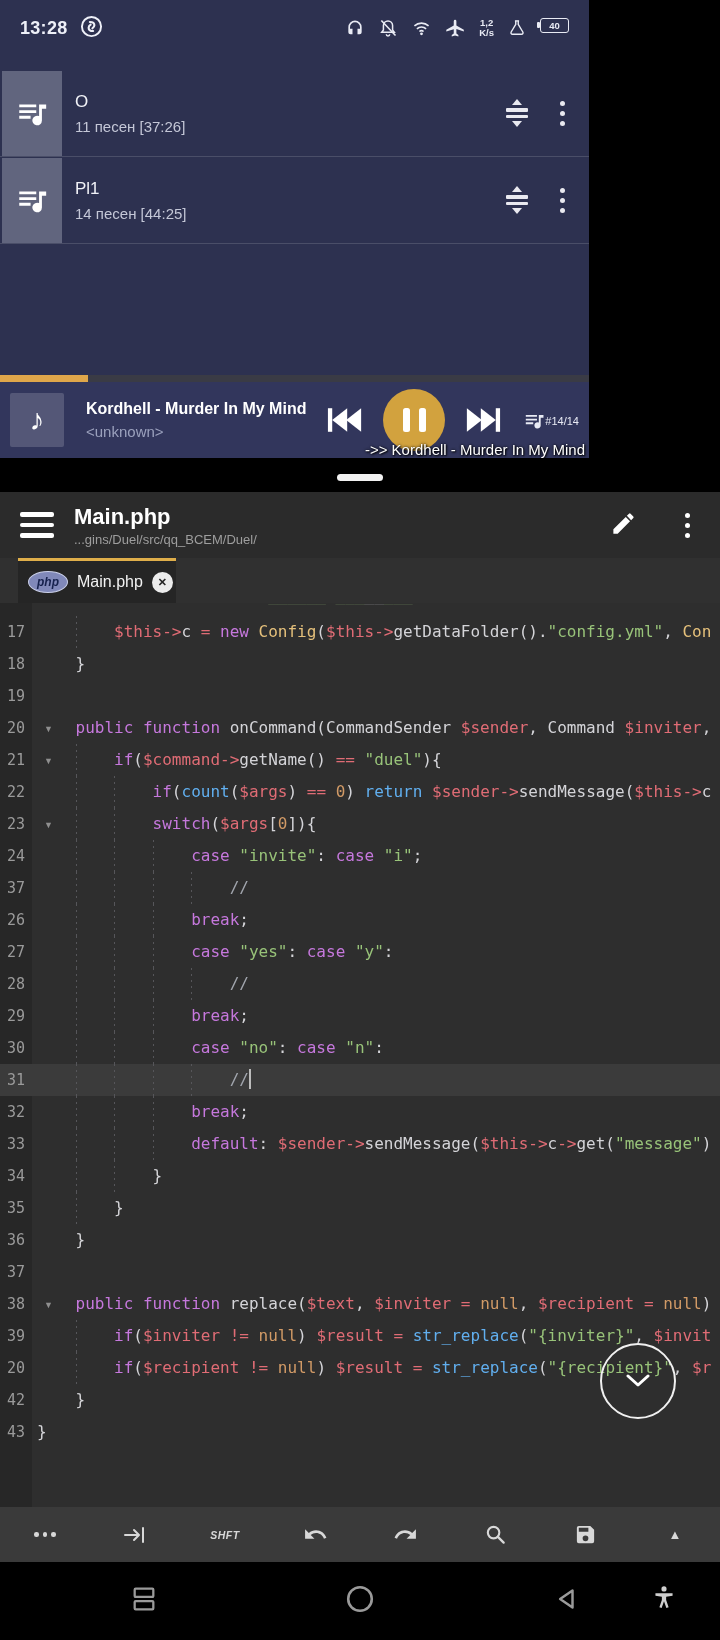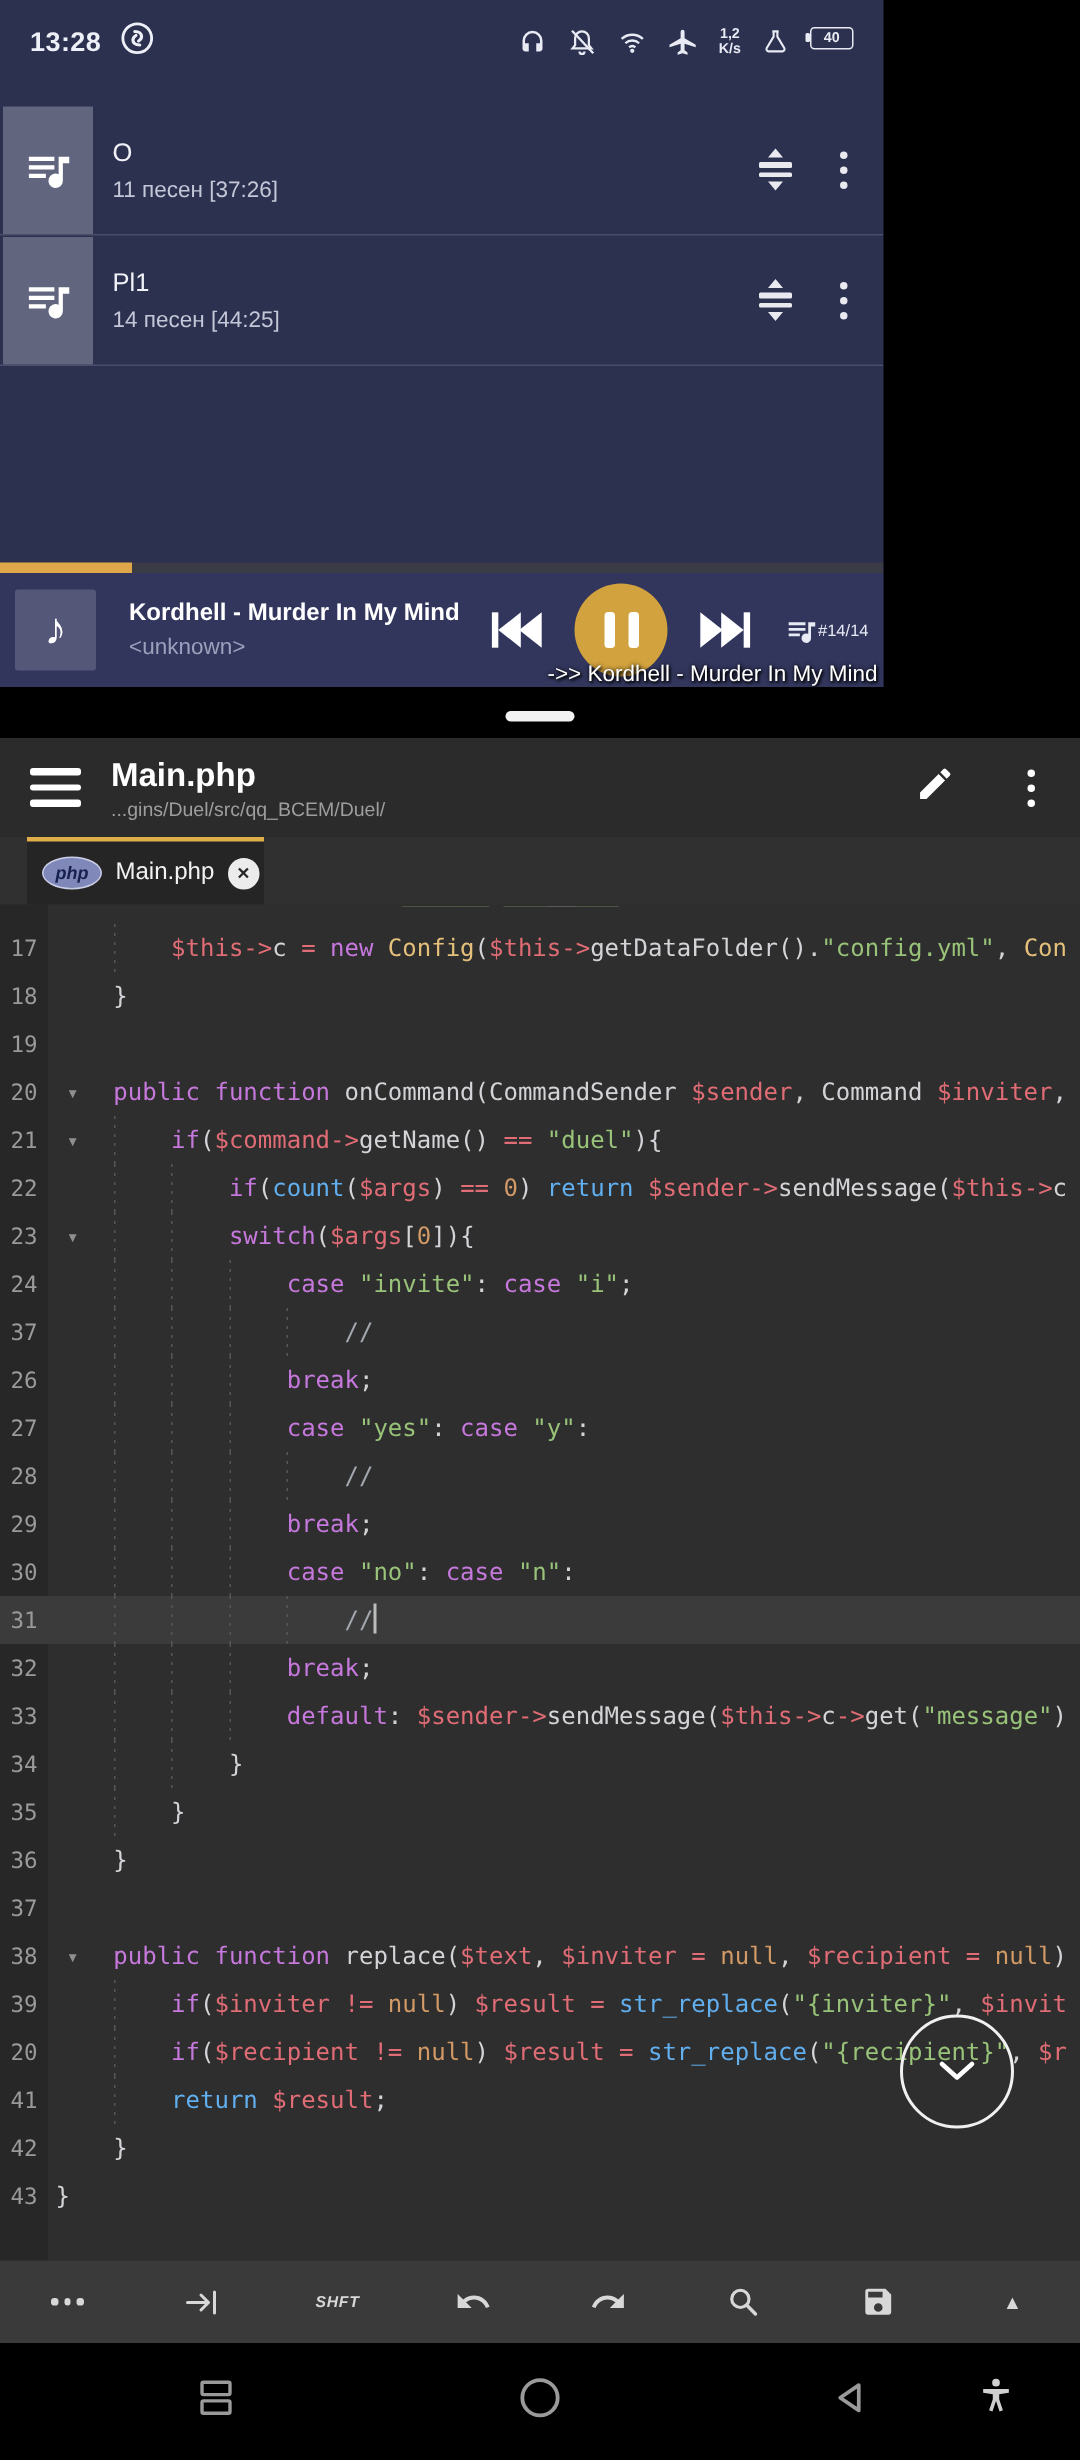--- a/index.html
+++ b/index.html
@@ -396,24 +396,20 @@
           <span class="fold">▼</span>
           <span class="src"><span class="srcin">    <span class="tk-k">public function </span><span class="tk-t">replace(</span><span class="tk-v">$text</span><span class="tk-t">, </span><span class="tk-v">$inviter </span><span class="tk-o">= </span><span class="tk-n">null</span><span class="tk-t">, </span><span class="tk-v">$recipient </span><span class="tk-o">= </span><span class="tk-n">null</span><span class="tk-t">)</span></span></span>
         </div>
         <div class="cl">
           <span class="gut">39</span>
           <span class="src" style="background-image: repeating-linear-gradient(rgb(86, 86, 90) 0px, rgb(86, 86, 90) 2px, transparent 2px, transparent 6px); background-position: calc(4ch + 5px) 0px;"><span class="srcin">        <span class="tk-k">if</span><span class="tk-t">(</span><span class="tk-v">$inviter </span><span class="tk-o">!= </span><span class="tk-n">null</span><span class="tk-t">) </span><span class="tk-v">$result </span><span class="tk-o">= </span><span class="tk-f">str_replace</span><span class="tk-t">(</span><span class="tk-s">"{inviter}"</span><span class="tk-t">, </span><span class="tk-v">$invit</span></span></span>
         </div>
         <div class="cl">
           <span class="gut">20</span>
           <span class="src" style="background-image: repeating-linear-gradient(rgb(86, 86, 90) 0px, rgb(86, 86, 90) 2px, transparent 2px, transparent 6px); background-position: calc(4ch + 5px) 0px;"><span class="srcin">        <span class="tk-k">if</span><span class="tk-t">(</span><span class="tk-v">$recipient </span><span class="tk-o">!= </span><span class="tk-n">null</span><span class="tk-t">) </span><span class="tk-v">$result </span><span class="tk-o">= </span><span class="tk-f">str_replace</span><span class="tk-t">(</span><span class="tk-s">"{recipient}"</span><span class="tk-t">, </span><span class="tk-v">$r</span></span></span>
-        </div>
-        <div class="cl">
-          <span class="gut">41</span>
-          <span class="src" style="background-image: repeating-linear-gradient(rgb(86, 86, 90) 0px, rgb(86, 86, 90) 2px, transparent 2px, transparent 6px); background-position: calc(4ch + 5px) 0px;"><span class="srcin">        <span class="tk-f">return </span><span class="tk-v">$result</span><span class="tk-t">;</span></span></span>
         </div>
         <div class="cl">
           <span class="gut">42</span>
           <span class="src"><span class="srcin">    <span class="tk-t">}</span></span></span>
         </div>
         <div class="cl">
           <span class="gut">43</span>
           <span class="src"><span class="srcin"><span class="tk-t">}</span></span></span>
         </div>
       </div>

